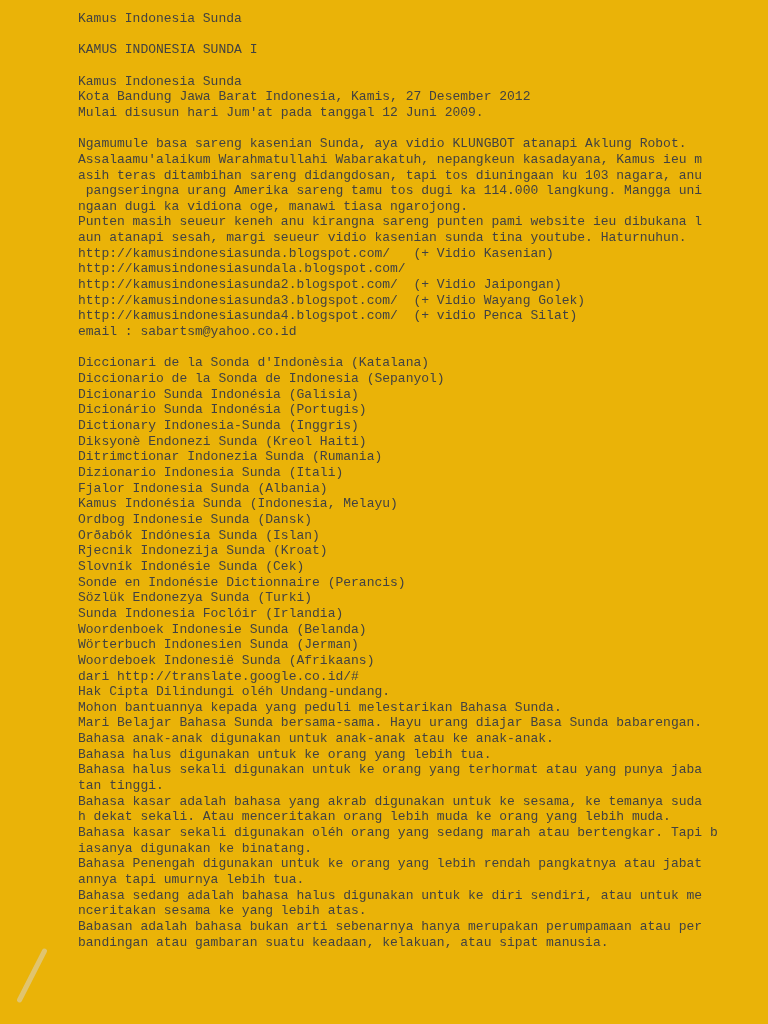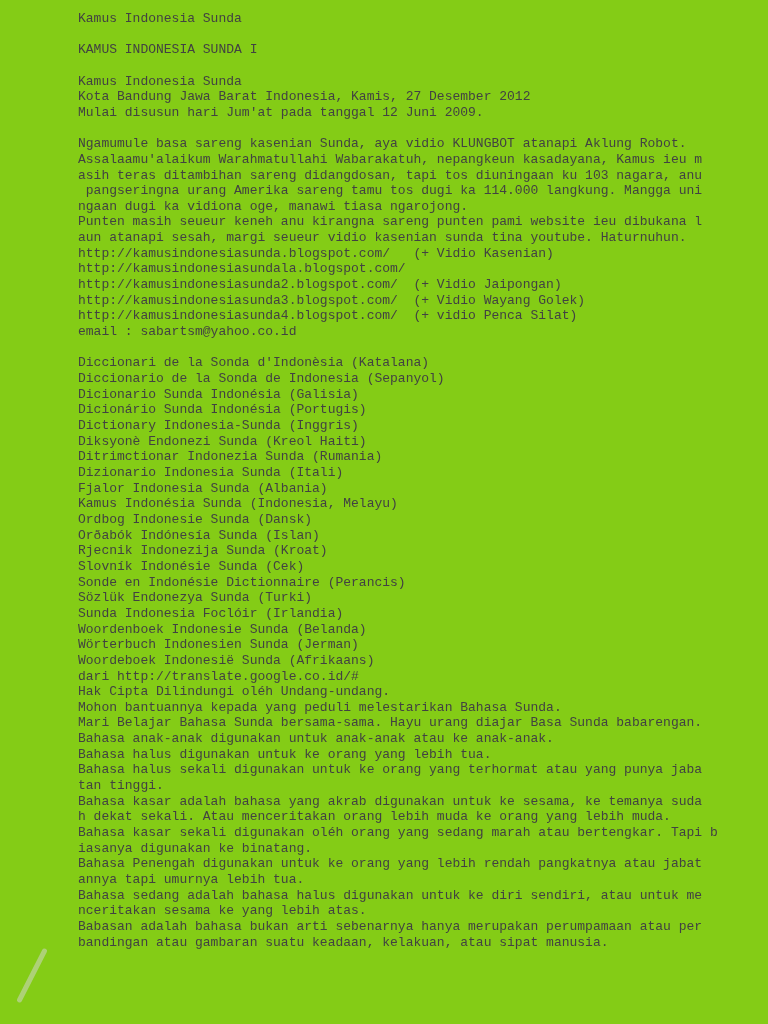--- a/index.html
+++ b/index.html
@@ -4,21 +4,21 @@
 <style>
   html, body {
     margin: 0;
     padding: 0;
     background: #ffffff;
   }
   .page {
     position: relative;
     width: 768px;
     height: 1024px;
-    background: #84cc16;
+    background: #eab308;
     overflow: hidden;
   }
   .textblock {
     position: absolute;
     left: 78px;
     top: 11px;
     width: 668px;
     font-family: "Liberation Mono", "DejaVu Sans Mono", monospace;
     font-size: 13px;
     line-height: 15.65px;

